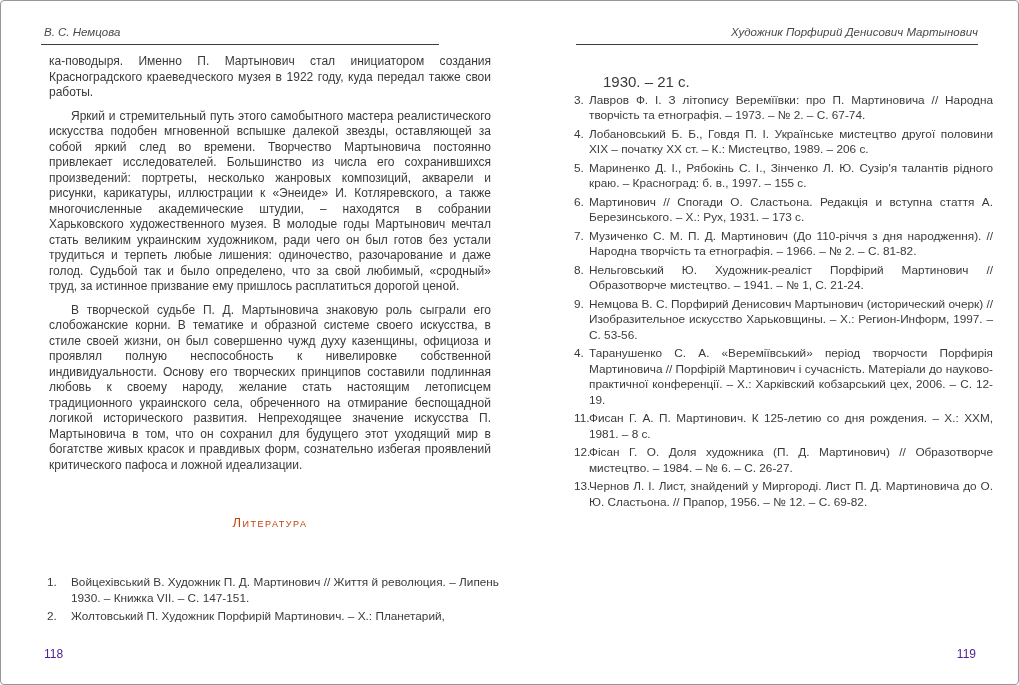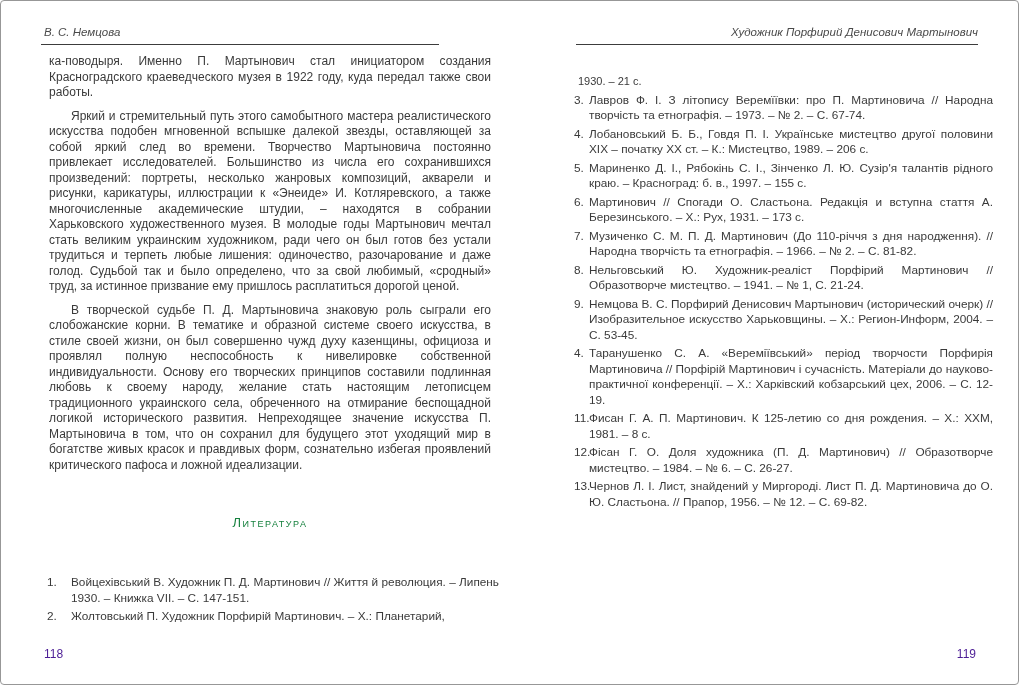--- a/index.html
+++ b/index.html
@@ -48,41 +48,41 @@
   }
   .body-text p:first-child{text-indent:0;}
 
   .section-heading{
     margin:42px 0 44px 0;
     text-align:center;
     font-size:13px;
     line-height:16px;
     font-variant:small-caps;
     letter-spacing:1.5px;
-    color:#15803d;
+    color:#c2410c;
     font-weight:normal;
   }
 
   .bib-list{list-style:none;margin:0;padding:0;}
   .bib-list li{
     position:relative;
     font-size:11.8px;
     line-height:15.5px;
     text-align:justify;
     margin:0 0 3px 0;
   }
   .page-left .bib-list li{padding-left:30px;}
   .page-right .bib-list li{padding-left:33px;}
   .bib-num{position:absolute;top:0;}
   .page-left .bib-num{left:6px;}
   .page-right .bib-num{left:18px;}
 
   .continuation{
-    margin:29px 0 3px 22px;
-    font-size:11px;
+    margin:29px 0 3px 47px;
+    font-size:15px;
     line-height:15.5px;
   }
   .page-right .bib-block{margin-top:0;}
 
   .page-num{
     position:absolute;
     top:646px;
     font-size:12px;
     color:#4c1d95;
   }
@@ -144,21 +144,21 @@
         <li>
         <span class="bib-num">7.</span>
         <span class="bib-text">Музиченко С. М. П. Д. Мартинович (До 110-річчя з дня народження). // Народна творчість та етнографія. – 1966. – № 2. – С. 81-82.</span>
       </li>
         <li>
         <span class="bib-num">8.</span>
         <span class="bib-text">Нельговський Ю. Художник-реаліст Порфірий Мартинович // Образотворче мистецтво. – 1941. – № 1, С. 21-24.</span>
       </li>
         <li>
         <span class="bib-num">9.</span>
-        <span class="bib-text">Немцова В. С. Порфирий Денисович Мартынович (исторический очерк) // Изобразительное искусство Харьковщины. – Х.: Регион-Информ, 2004. – С. 53-45.</span>
+        <span class="bib-text">Немцова В. С. Порфирий Денисович Мартынович (исторический очерк) // Изобразительное искусство Харьковщины. – Х.: Регион-Информ, 1997. – С. 53-56.</span>
       </li>
         <li>
         <span class="bib-num">4.</span>
         <span class="bib-text">Таранушенко С. А. «Вереміївський» період творчости Порфирія Мартиновича // Порфірій Мартинович і сучасність. Матеріали до науково-практичної конференції. – Х.: Харківский кобзарський цех, 2006. – С. 12-19.</span>
       </li>
         <li>
         <span class="bib-num">11.</span>
         <span class="bib-text">Фисан Г. А. П. Мартинович. К 125-летию со дня рождения. – Х.: ХХМ, 1981. – 8 с.</span>
       </li>
         <li>

